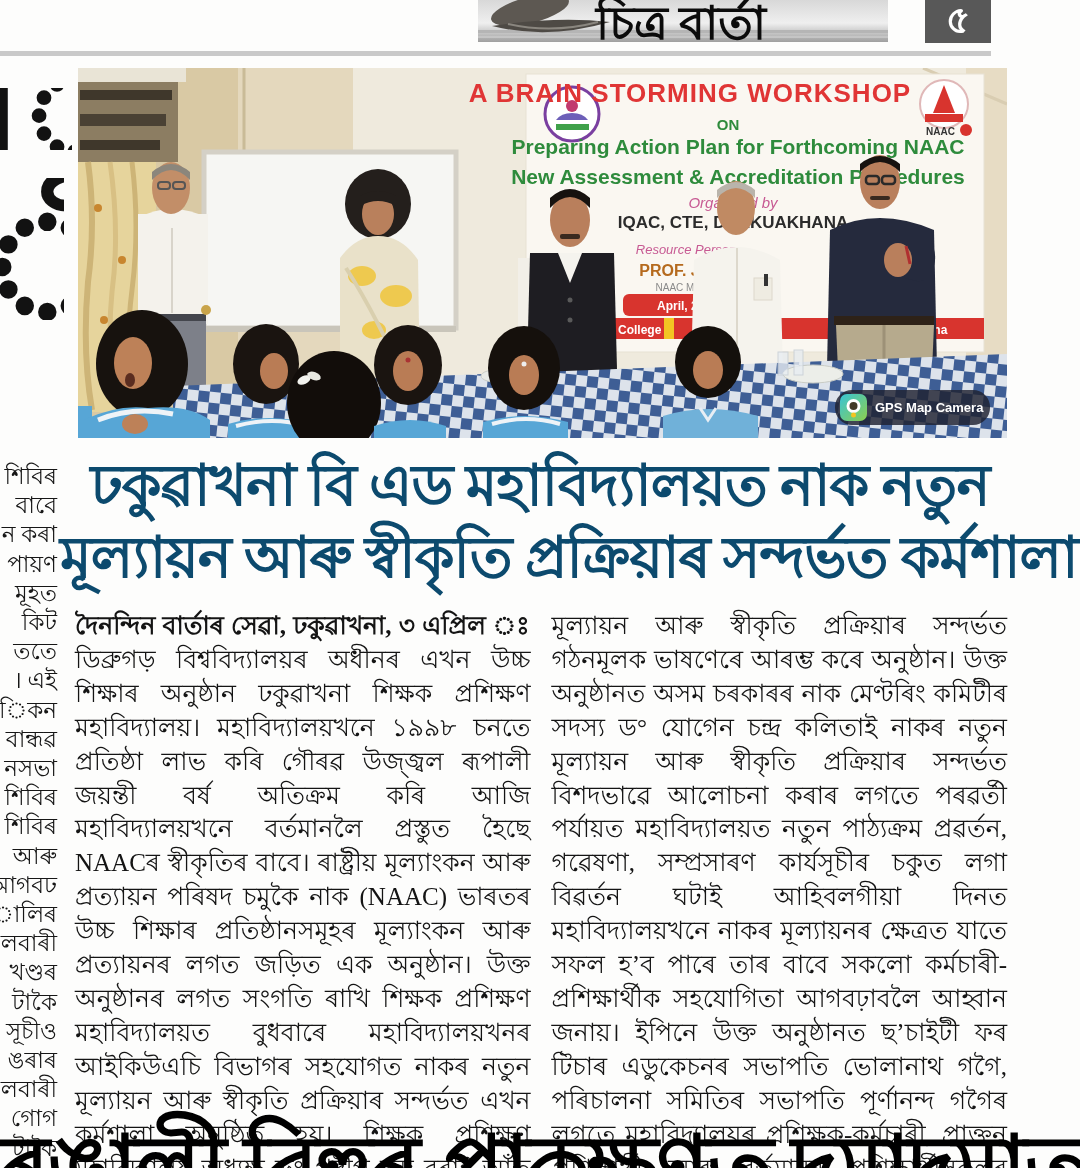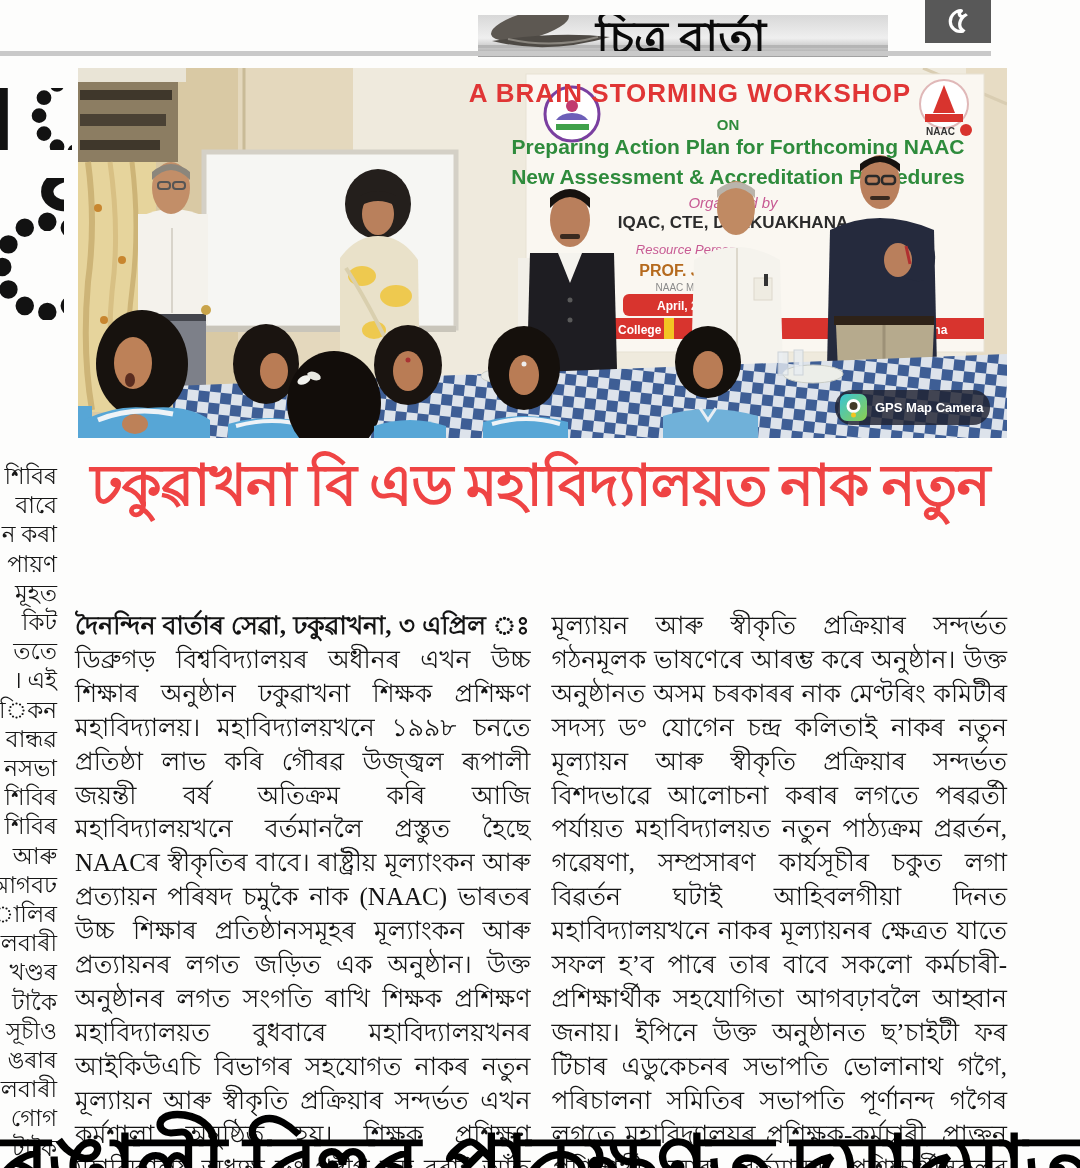--- a/index.html
+++ b/index.html
@@ -2,21 +2,21 @@
 <html><head>
 <meta charset="utf-8">
 <style>
   html,body{margin:0;padding:0;}
   body{
     position:relative;width:1080px;height:1168px;overflow:hidden;
     background:#fdfdfc;color:#121212;
     font-family:"Liberation Serif","DejaVu Serif",serif;
   }
   
-  .masthead{position:absolute;left:462px;top:15px;width:410px;height:42px;overflow:hidden;padding-left:16px;}
+  .masthead{position:absolute;left:462px;top:0;width:410px;height:42px;overflow:hidden;padding-left:16px;}
   .pagebox{
     position:absolute;left:925px;top:0;width:66px;height:43px;background:#585858;
     color:#fff;overflow:hidden;display:flex;justify-content:center;align-items:flex-end;
     font-size:38px;font-weight:bold;line-height:46px;
   }
   .toprule{position:absolute;left:0;top:51px;width:991px;height:5px;background:#c9c9c9;}
   
   .margin-glyph-top{position:absolute;left:0;top:88px;width:72px;height:62px;overflow:hidden;}
   .margin-glyph-top span{display:block;font-size:118px;font-weight:bold;margin-left:-14px;margin-top:-66px;}
   .margin-glyph-main{position:absolute;left:0;top:178px;width:64px;height:142px;overflow:hidden;}
@@ -25,21 +25,21 @@
     position:absolute;left:0;top:462px;width:57px;direction:rtl;
     font-size:23px;line-height:29.2px;color:#161616;
   }
   .margin-col div{white-space:nowrap;margin-left:14px;}
   
   .photo{position:absolute;left:78px;top:68px;width:929px;height:370px;overflow:hidden;background:#e9e3d4;}
   .photo svg{display:block;}
   
   .headline{
     position:absolute;left:60px;top:450px;width:960px;text-align:center;
-    font-weight:800;color:#ef4444;font-size:57px;line-height:72px;letter-spacing:-1px;
+    font-weight:800;color:#0c4a6e;font-size:57px;line-height:72px;letter-spacing:-1px;
     white-space:nowrap;
   }
   
   .body-cols{position:absolute;left:75px;top:609px;width:932px;display:flex;gap:21px;}
   .col{width:456px;font-size:25px;line-height:33.9px;text-align:justify;color:#141414;}
   .dateline{font-weight:bold;}
   
   .next-headline{
     position:absolute;left:0;top:1100px;width:1080px;text-align:center;
     font-size:88px;font-weight:800;color:#000;white-space:nowrap;letter-spacing:-2px;
@@ -306,20 +306,21 @@
     <circle cx="775.5" cy="338" r="7" fill="#fff"></circle>
     <circle cx="775.5" cy="338" r="4" fill="#433a28"></circle>
     <circle cx="775.5" cy="347" r="2.5" fill="#f3c523"></circle>
     <text x="797" y="344" font-size="13" font-weight="bold" fill="#fff" class="bannertext">GPS Map Camera</text>
   </g>
 </svg>
 </div>
 
 <div class="headline">
   <div>ঢকুৱাখনা বি এড মহাবিদ্যালয়ত নাক নতুন</div>
+  <div>মূল্যায়ন আৰু স্বীকৃতি প্ৰক্ৰিয়াৰ সন্দৰ্ভত কৰ্মশালা</div>
 </div>
 
 <div class="body-cols">
   <div class="col"><span class="dateline">দৈনন্দিন বাৰ্তাৰ সেৱা, ঢকুৱাখনা, ৩ এপ্ৰিল ঃ</span><span> ডিব্ৰুগড় বিশ্ববিদ্যালয়ৰ অধীনৰ এখন উচ্চ শিক্ষাৰ অনুষ্ঠান ঢকুৱাখনা শিক্ষক প্ৰশিক্ষণ মহাবিদ্যালয়। মহাবিদ্যালয়খনে ১৯৯৮ চনতে প্ৰতিষ্ঠা লাভ কৰি গৌৰৱ উজ্জ্বল ৰূপালী জয়ন্তী বৰ্ষ অতিক্ৰম কৰি আজি মহাবিদ্যালয়খনে বৰ্তমানলৈ প্ৰস্তুত হৈছে NAACৰ স্বীকৃতিৰ বাবে। ৰাষ্ট্ৰীয় মূল্যাংকন আৰু প্ৰত্যায়ন পৰিষদ চমুকৈ নাক (NAAC) ভাৰতৰ উচ্চ শিক্ষাৰ প্ৰতিষ্ঠানসমূহৰ মূল্যাংকন আৰু প্ৰত্যায়নৰ লগত জড়িত এক অনুষ্ঠান। উক্ত অনুষ্ঠানৰ লগত সংগতি ৰাখি শিক্ষক প্ৰশিক্ষণ মহাবিদ্যালয়ত বুধবাৰে মহাবিদ্যালয়খনৰ আইকিউএচি বিভাগৰ সহযোগত নাকৰ নতুন মূল্যায়ন আৰু স্বীকৃতি প্ৰক্ৰিয়াৰ সন্দৰ্ভত এখন কৰ্মশালা অনুষ্ঠিত হয়। শিক্ষক প্ৰশিক্ষণ মহাবিদ্যালয় অধ্যক্ষ ড° প্ৰদীপ চন্দ্ৰ বৰাই আঁত ধৰা কৰ্মশালাখনত গুৱাহাটী বিশ্ববিদ্যালয়ৰ প্ৰাণী বিজ্ঞান বিভাগৰ অধ্যাপক ড° যোগেন চন্দ্ৰ কলিতাই মহাবিদ্যালয়খনৰ নাকৰ নতুন</span></div>
   <div class="col"><span>মূল্যায়ন আৰু স্বীকৃতি প্ৰক্ৰিয়াৰ সন্দৰ্ভত গঠনমূলক ভাষণেৰে আৰম্ভ কৰে অনুষ্ঠান। উক্ত অনুষ্ঠানত অসম চৰকাৰৰ নাক মেণ্টৰিং কমিটীৰ সদস্য ড° যোগেন চন্দ্ৰ কলিতাই নাকৰ নতুন মূল্যায়ন আৰু স্বীকৃতি প্ৰক্ৰিয়াৰ সন্দৰ্ভত বিশদভাৱে আলোচনা কৰাৰ লগতে পৰৱৰ্তী পৰ্যায়ত মহাবিদ্যালয়ত নতুন পাঠ্যক্ৰম প্ৰৱৰ্তন, গৱেষণা, সম্প্ৰসাৰণ কাৰ্যসূচীৰ চকুত লগা বিৱৰ্তন ঘটাই আহিবলগীয়া দিনত মহাবিদ্যালয়খনে নাকৰ মূল্যায়নৰ ক্ষেত্ৰত যাতে সফল হ’ব পাৰে তাৰ বাবে সকলো কৰ্মচাৰী-প্ৰশিক্ষাৰ্থীক সহযোগিতা আগবঢ়াবলৈ আহ্বান জনায়। ইপিনে উক্ত অনুষ্ঠানত ছ’চাইটী ফৰ টিচাৰ এডুকেচনৰ সভাপতি ভোলানাথ গগৈ, পৰিচালনা সমিতিৰ সভাপতি পূৰ্ণানন্দ গগৈৰ লগতে মহাবিদ্যালয়ৰ প্ৰশিক্ষক-কৰ্মচাৰী, প্ৰাক্তন প্ৰশিক্ষাৰ্থী আৰু বৰ্তমানৰ প্ৰশিক্ষাৰ্থীসকলৰ উপস্থিতিয়ে অনুষ্ঠানটো সুন্দৰ কৰি তোলে।</span></div>
 </div>
 
 <div class="next-headline">ৰঙালী বিহুৰ প্ৰাকক্ষণত দমাদমাত</div>
 
 </body></html>

